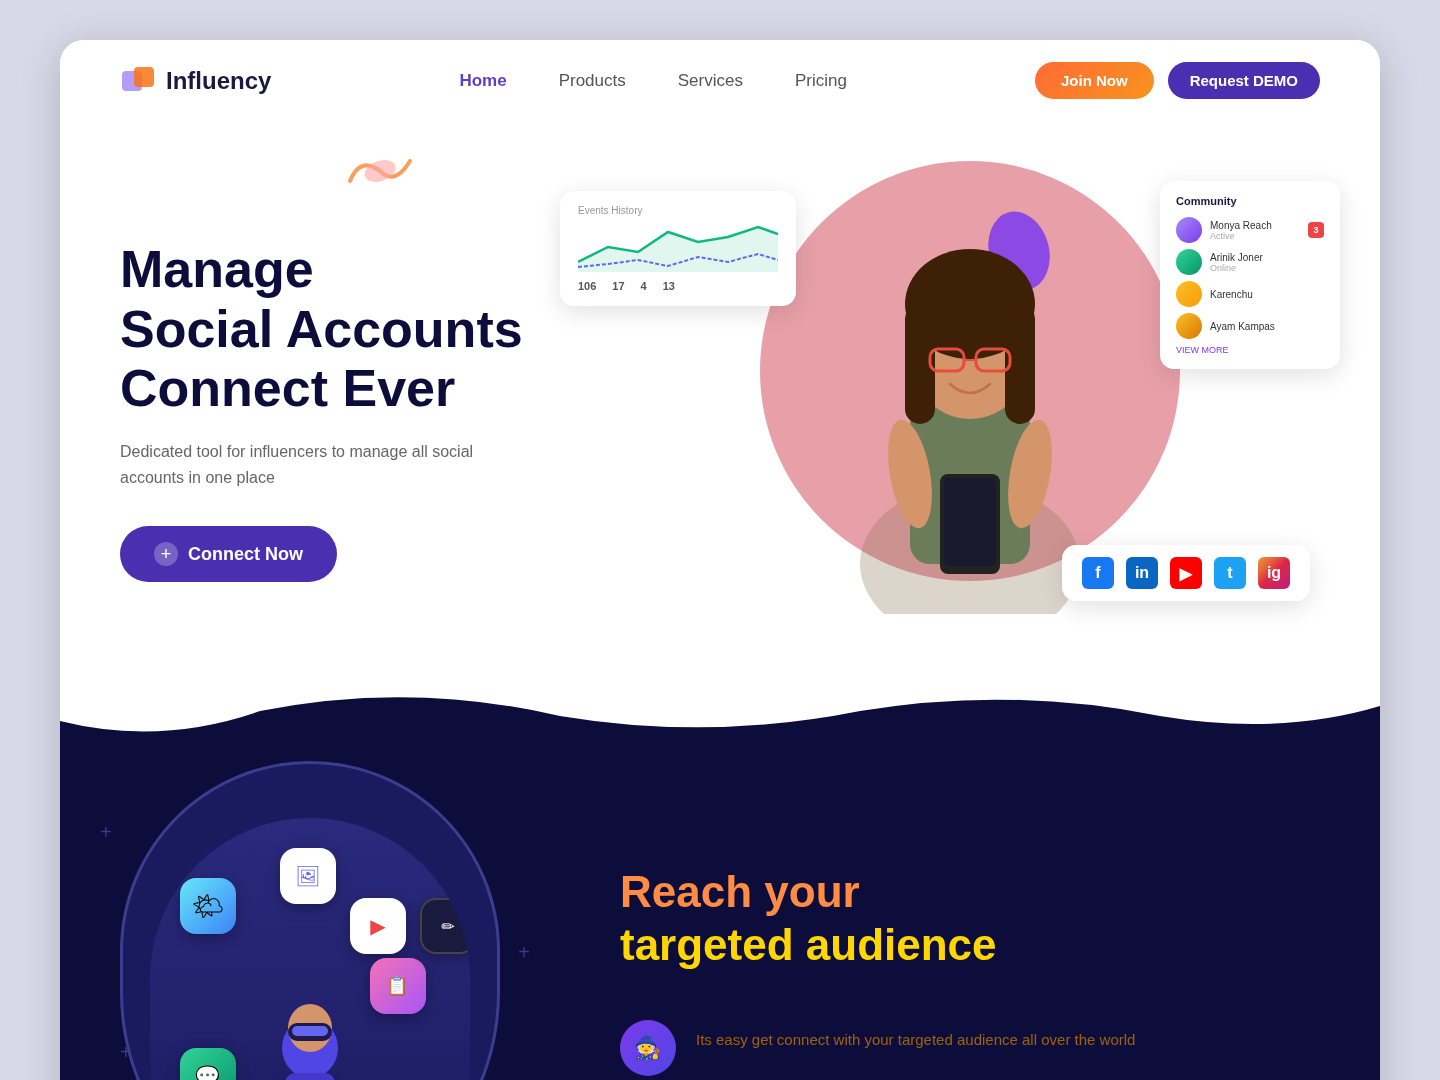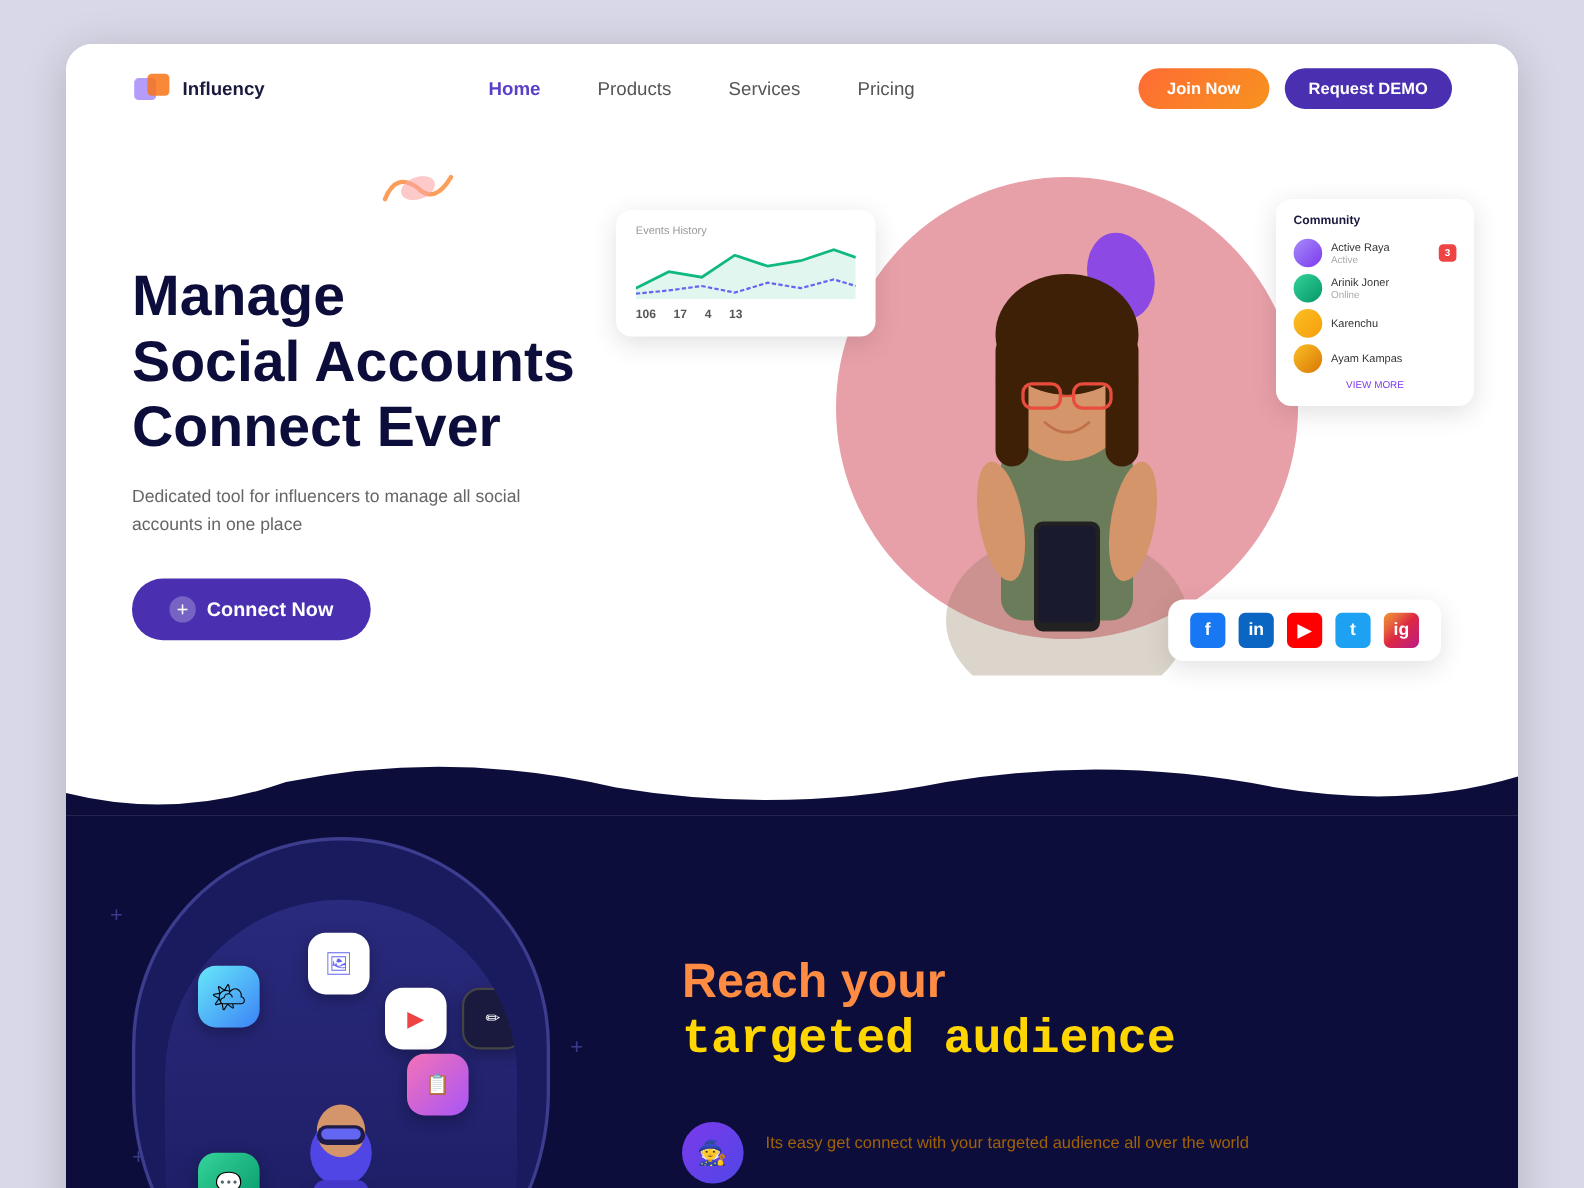--- a/index.html
+++ b/index.html
@@ -30,21 +30,21 @@
     .nav-logo {
       display: flex;
       align-items: center;
       gap: 10px;
     }
     .logo-icon {
       width: 36px;
       height: 36px;
     }
     .nav-brand {
-      font-size: 17px;
+      font-size: 24px;
       font-weight: 700;
       color: #1a1a3e;
     }
     .nav-links {
       display: flex;
       align-items: flex-start;
       gap: 52px;
     }
     .nav-link {
       font-size: 17px;
@@ -237,21 +237,20 @@
       color: #333;
       font-weight: 500;
     }
     .community-sub {
       font-size: 9px;
       color: #aaa;
     }
     .view-more {
       font-size: 9px;
       color: #7c3aed;
-      text-align: center;
       margin-top: 6px;
     }
 
     
     .social-card {
       position: absolute;
       bottom: 20px;
       right: 10px;
       background: #fff;
       border-radius: 14px;
@@ -364,21 +363,21 @@
       flex: 1;
       padding: 80px 80px 40px 60px;
     }
     .reach-title {
       font-size: 44px;
       font-weight: 800;
       line-height: 1.2;
       margin-bottom: 48px;
     }
     .reach-line1 { color: #ff8c42; }
-    .reach-line2 { color: #ffd600; font-family: Liberation Mono, monospace; }
+    .reach-line2 { color: #ffd600; }
     .reach-desc-block {
       display: flex;
       align-items: flex-start;
       gap: 20px;
       margin-top: 20px;
     }
     .reach-icon-circle {
       width: 56px;
       height: 56px;
       border-radius: 50%;
@@ -503,21 +502,21 @@
           <div class="stat-item">4</div>
           <div class="stat-item">13</div>
         </div>
       </div>
 
       <div class="community-card">
         <div class="community-title">Community</div>
         <div class="community-item">
           <div class="community-avatar"></div>
           <div>
-            <div class="community-name">Active Raya</div>
+            <div class="community-name">Monya Reach</div>
             <div class="community-sub">Active</div>
           </div>
           <div style="margin-left:auto;background:#ef4444;width:16px;height:16px;border-radius:4px;display:flex;align-items:center;justify-content:center;font-size:9px;color:#fff;font-weight:700;">3</div>
         </div>
         <div class="community-item">
           <div class="community-avatar green"></div>
           <div>
             <div class="community-name">Arinik Joner</div>
             <div class="community-sub">Online</div>
           </div>

